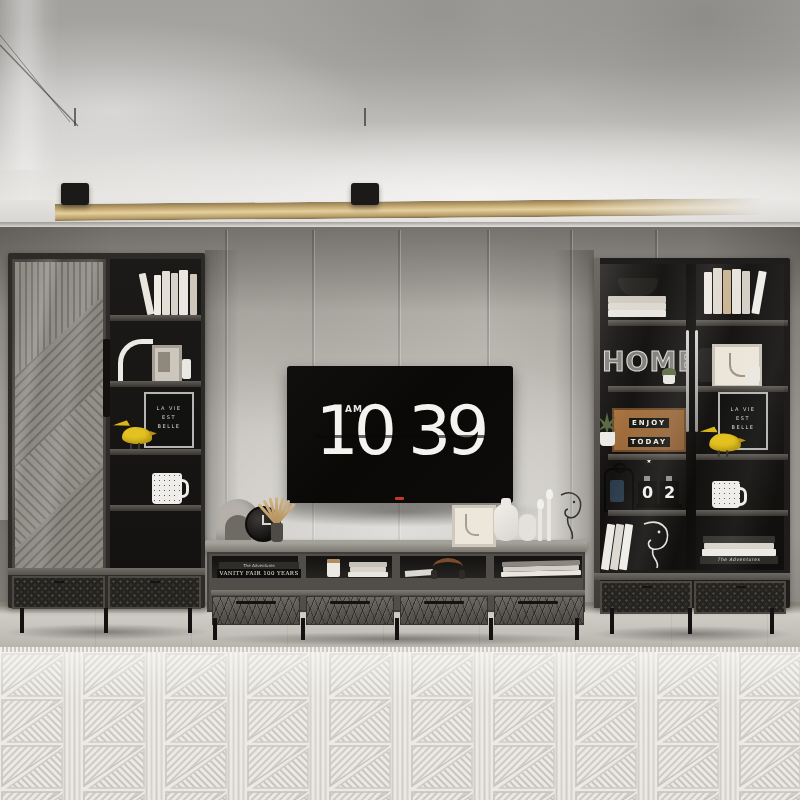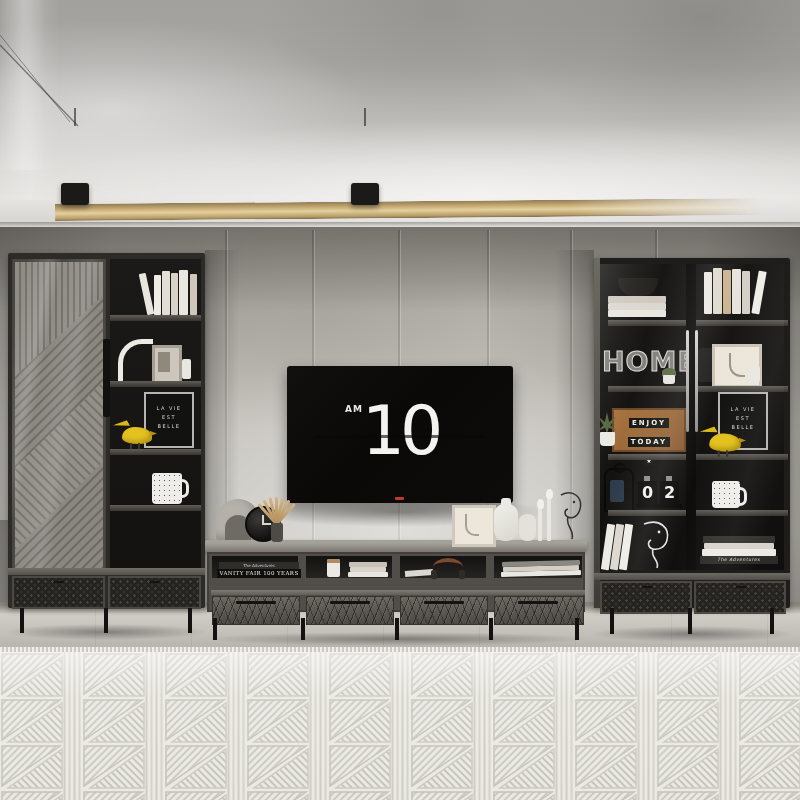--- a/index.html
+++ b/index.html
@@ -322,20 +322,21 @@
         </linearGradient>
       </defs>
       <rect width="800" height="148" fill="url(#rugp)"></rect>
       <rect width="800" height="148" fill="url(#rugfade)"></rect>
     </svg>
   </div>
 
   <div class="abs" id="tv">
     <div class="abs" id="tv-clock">
       <span class="flip-card">10</span>
+      <span class="flip-card">39</span>
     </div>
     <span class="abs" id="tv-ampm">AM</span>
     <div class="abs" id="tv-split"></div>
     <div class="abs" id="tv-dot"></div>
   </div>
 
   <div class="abs" id="cabL">
     <div class="abs" id="cl-door">
       <svg class="fit" viewBox="0 0 92 312" preserveAspectRatio="none">
         <defs>

